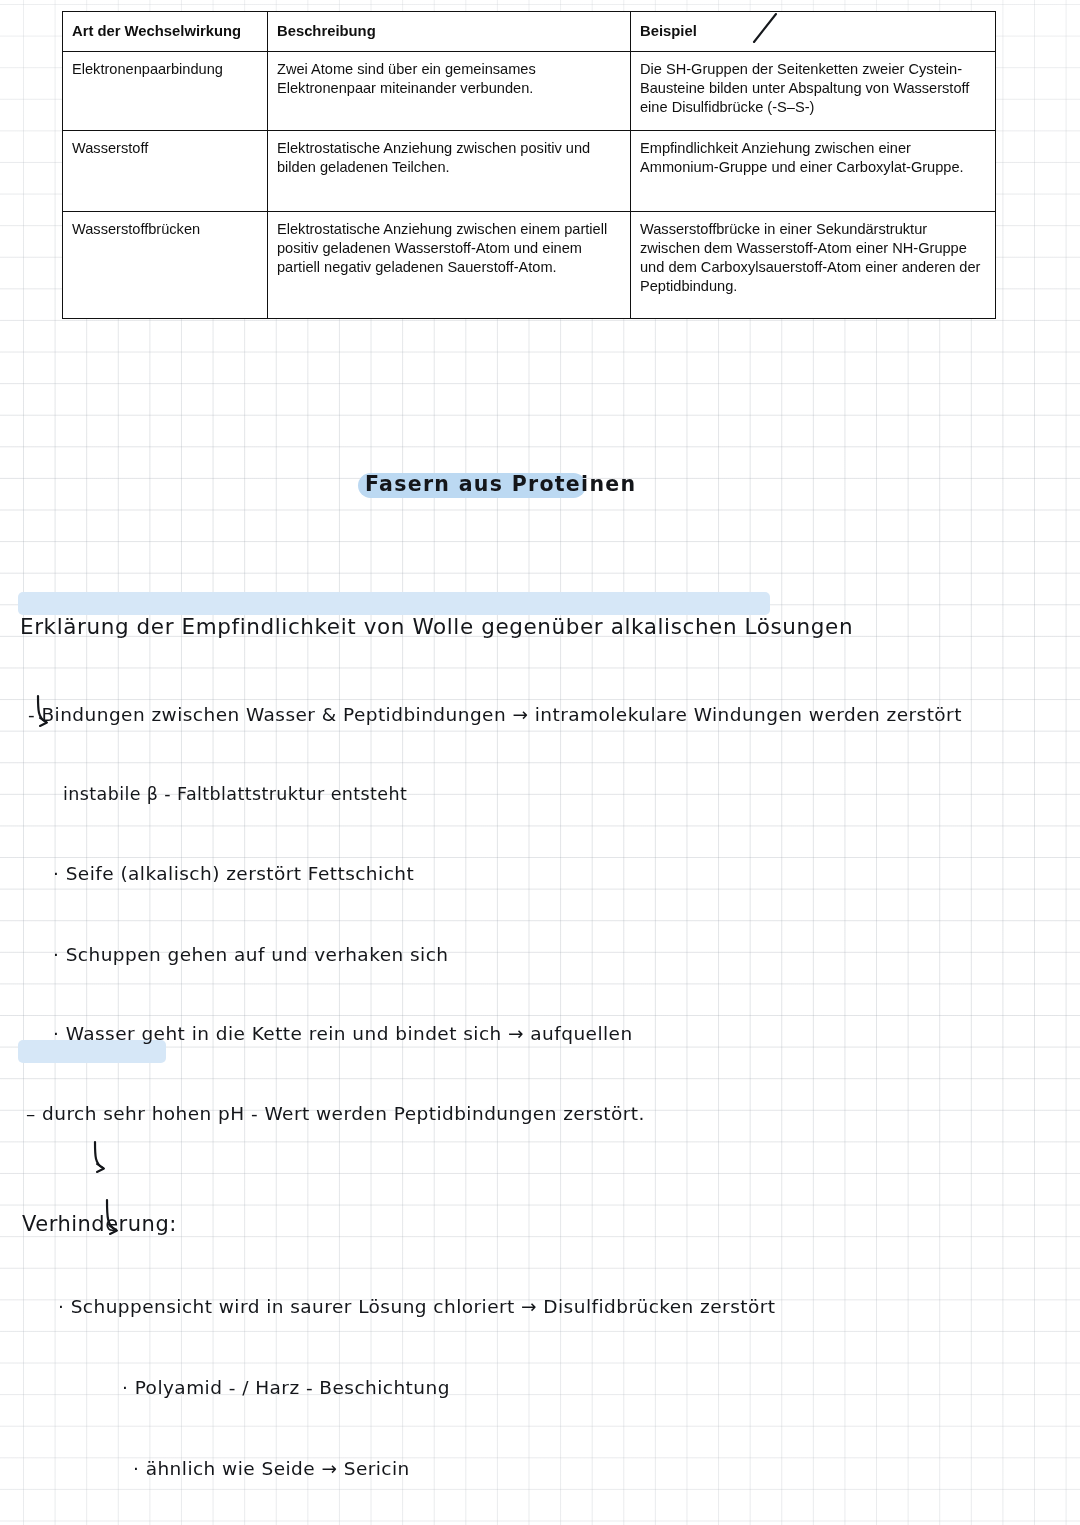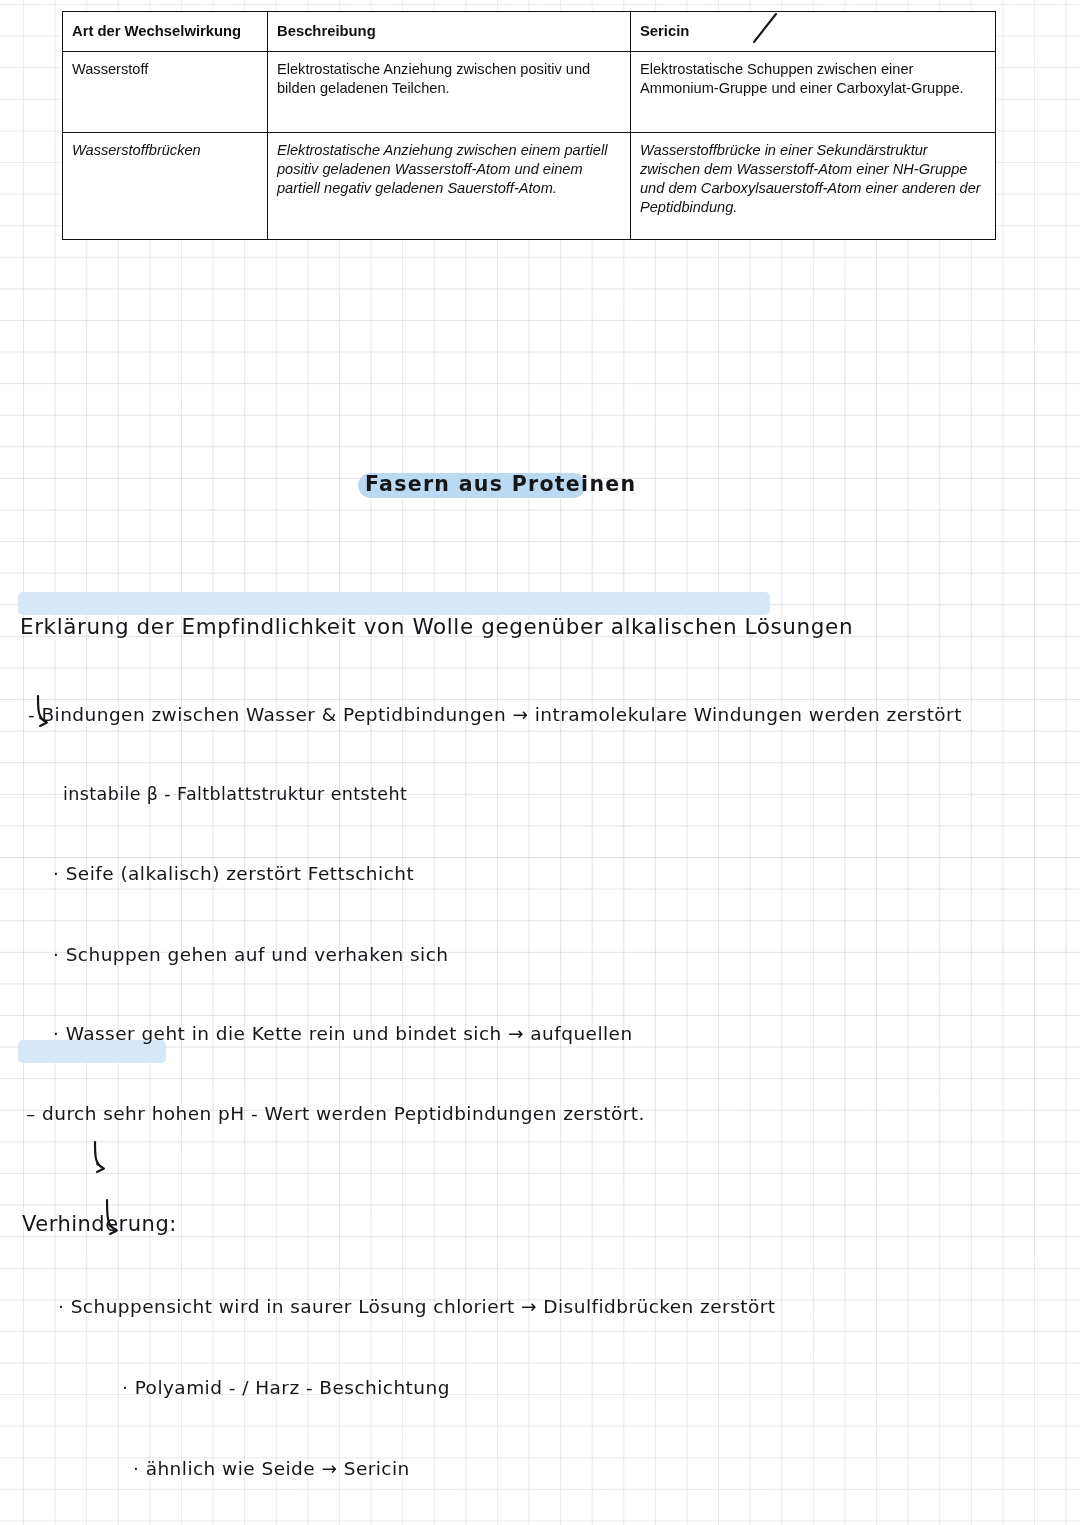--- a/index.html
+++ b/index.html
@@ -60,21 +60,21 @@
   table.wk th {
     font-weight: bold;
     font-size: 14.8px;
     padding-top: 10px;
   }
   .col-a { width: 205px; }
   .col-b { width: 363px; }
   .col-c { width: 365px; }
   .r1 td { height: 60px; }
   .r2 td { height: 62px; }
-  .r3 td { height: 88px; font-style: italic; }
+  .r3 td { height: 88px; }
   .r4 td { height: 42px; }
 
   
   #pen-stroke {
     position: absolute;
     left: 690px;
     top: 2px;
     width: 26px;
     height: 30px;
     pointer-events: none;
@@ -154,28 +154,33 @@
   <table class="wk">
     <colgroup>
       <col class="col-a">
         <col class="col-b">
         <col class="col-c">
     </colgroup>
     <thead>
       <tr>
         <th>Art der Wechselwirkung</th>
         <th>Beschreibung</th>
-        <th>Sericin</th>
+        <th>Beispiel</th>
       </tr>
     </thead>
     <tbody>
+      <tr class="r1">
+        <td>Elektronenpaarbindung</td>
+        <td>Zwei Atome sind über ein gemeinsames Elektronenpaar miteinander verbunden.</td>
+        <td>Die SH-Gruppen der Seitenketten zweier Cystein-Bausteine bilden unter Abspaltung von Wasserstoff eine Disulfidbrücke (-S–S-)</td>
+      </tr>
       <tr class="r2">
         <td>Wasserstoff</td>
         <td>Elektrostatische Anziehung zwischen positiv und bilden geladenen Teilchen.</td>
-        <td>Elektrostatische Schuppen zwischen einer Ammonium-Gruppe und einer Carboxylat-Gruppe.</td>
+        <td>Empfindlichkeit Anziehung zwischen einer Ammonium-Gruppe und einer Carboxylat-Gruppe.</td>
       </tr>
       <tr class="r3">
         <td>Wasserstoffbrücken</td>
         <td>Elektrostatische Anziehung zwischen einem partiell positiv geladenen Wasserstoff-Atom und einem partiell negativ geladenen Sauerstoff-Atom.</td>
         <td>Wasserstoffbrücke in einer Sekundärstruktur zwischen dem Wasserstoff-Atom einer NH-Gruppe und dem Carboxylsauerstoff-Atom einer anderen der Peptidbindung.</td>
       </tr>
     </tbody>
   </table>
   <svg id="pen-stroke" viewBox="0 0 26 30">
     <path d="M24 1 L2 29" stroke="#15181c" stroke-width="2.1" fill="none" stroke-linecap="round"></path>

